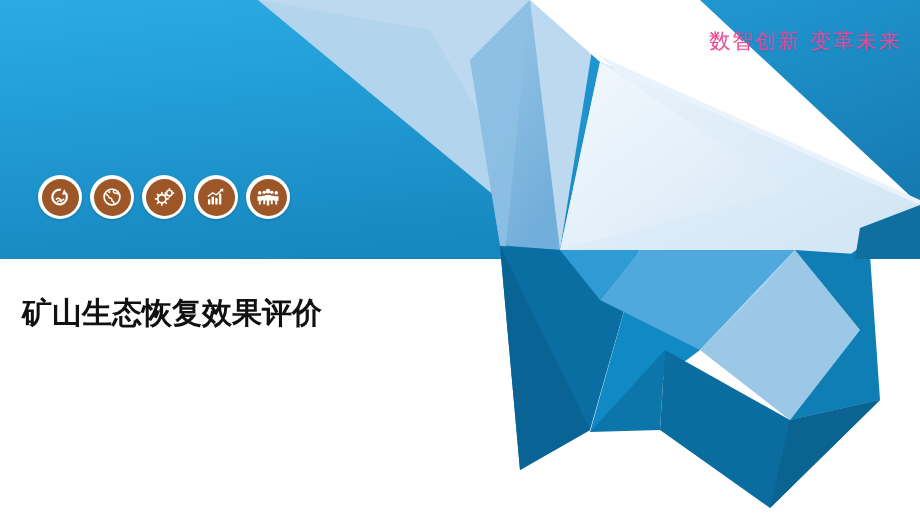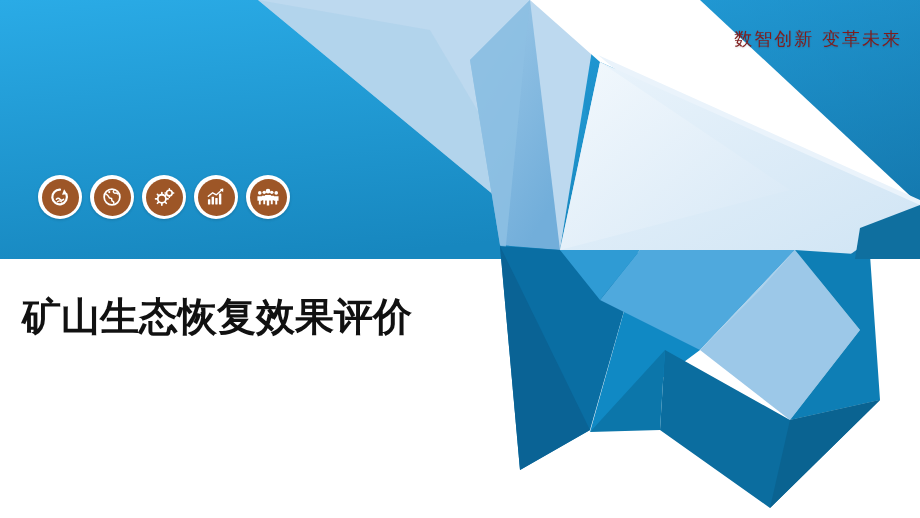--- a/index.html
+++ b/index.html
@@ -23,22 +23,22 @@
     inset: 0;
     width: 920px;
     height: 518px;
     display: block;
   }
   
   #tagline {
     position: absolute;
     right: 18px;
     top: 27px;
-    color: #7f1d1d;
-    font-size: 18px;
+    color: #ec4899;
+    font-size: 21px;
     letter-spacing: 2px;
     font-family: "DejaVu Serif", serif;
     white-space: nowrap;
     text-shadow: 0 1px 2px rgba(0,0,0,0.13);
     margin-left: 36px;
   }
   
   #icon-row {
     position: absolute;
     left: 38px;
@@ -66,21 +66,21 @@
     display: flex;
     align-items: center;
     justify-content: center;
   }
   .icon-disc svg { display: block; }
   
   #title {
     position: absolute;
     left: 22px;
     top: 296px;
-    font-size: 39px;
+    font-size: 30px;
     font-weight: bold;
     color: #111111;
     letter-spacing: 0px;
     line-height: 1.1;
     white-space: nowrap;
     font-family: "DejaVu Sans", "Liberation Sans", sans-serif;
   }
 </style>
 </head>
 <body>

